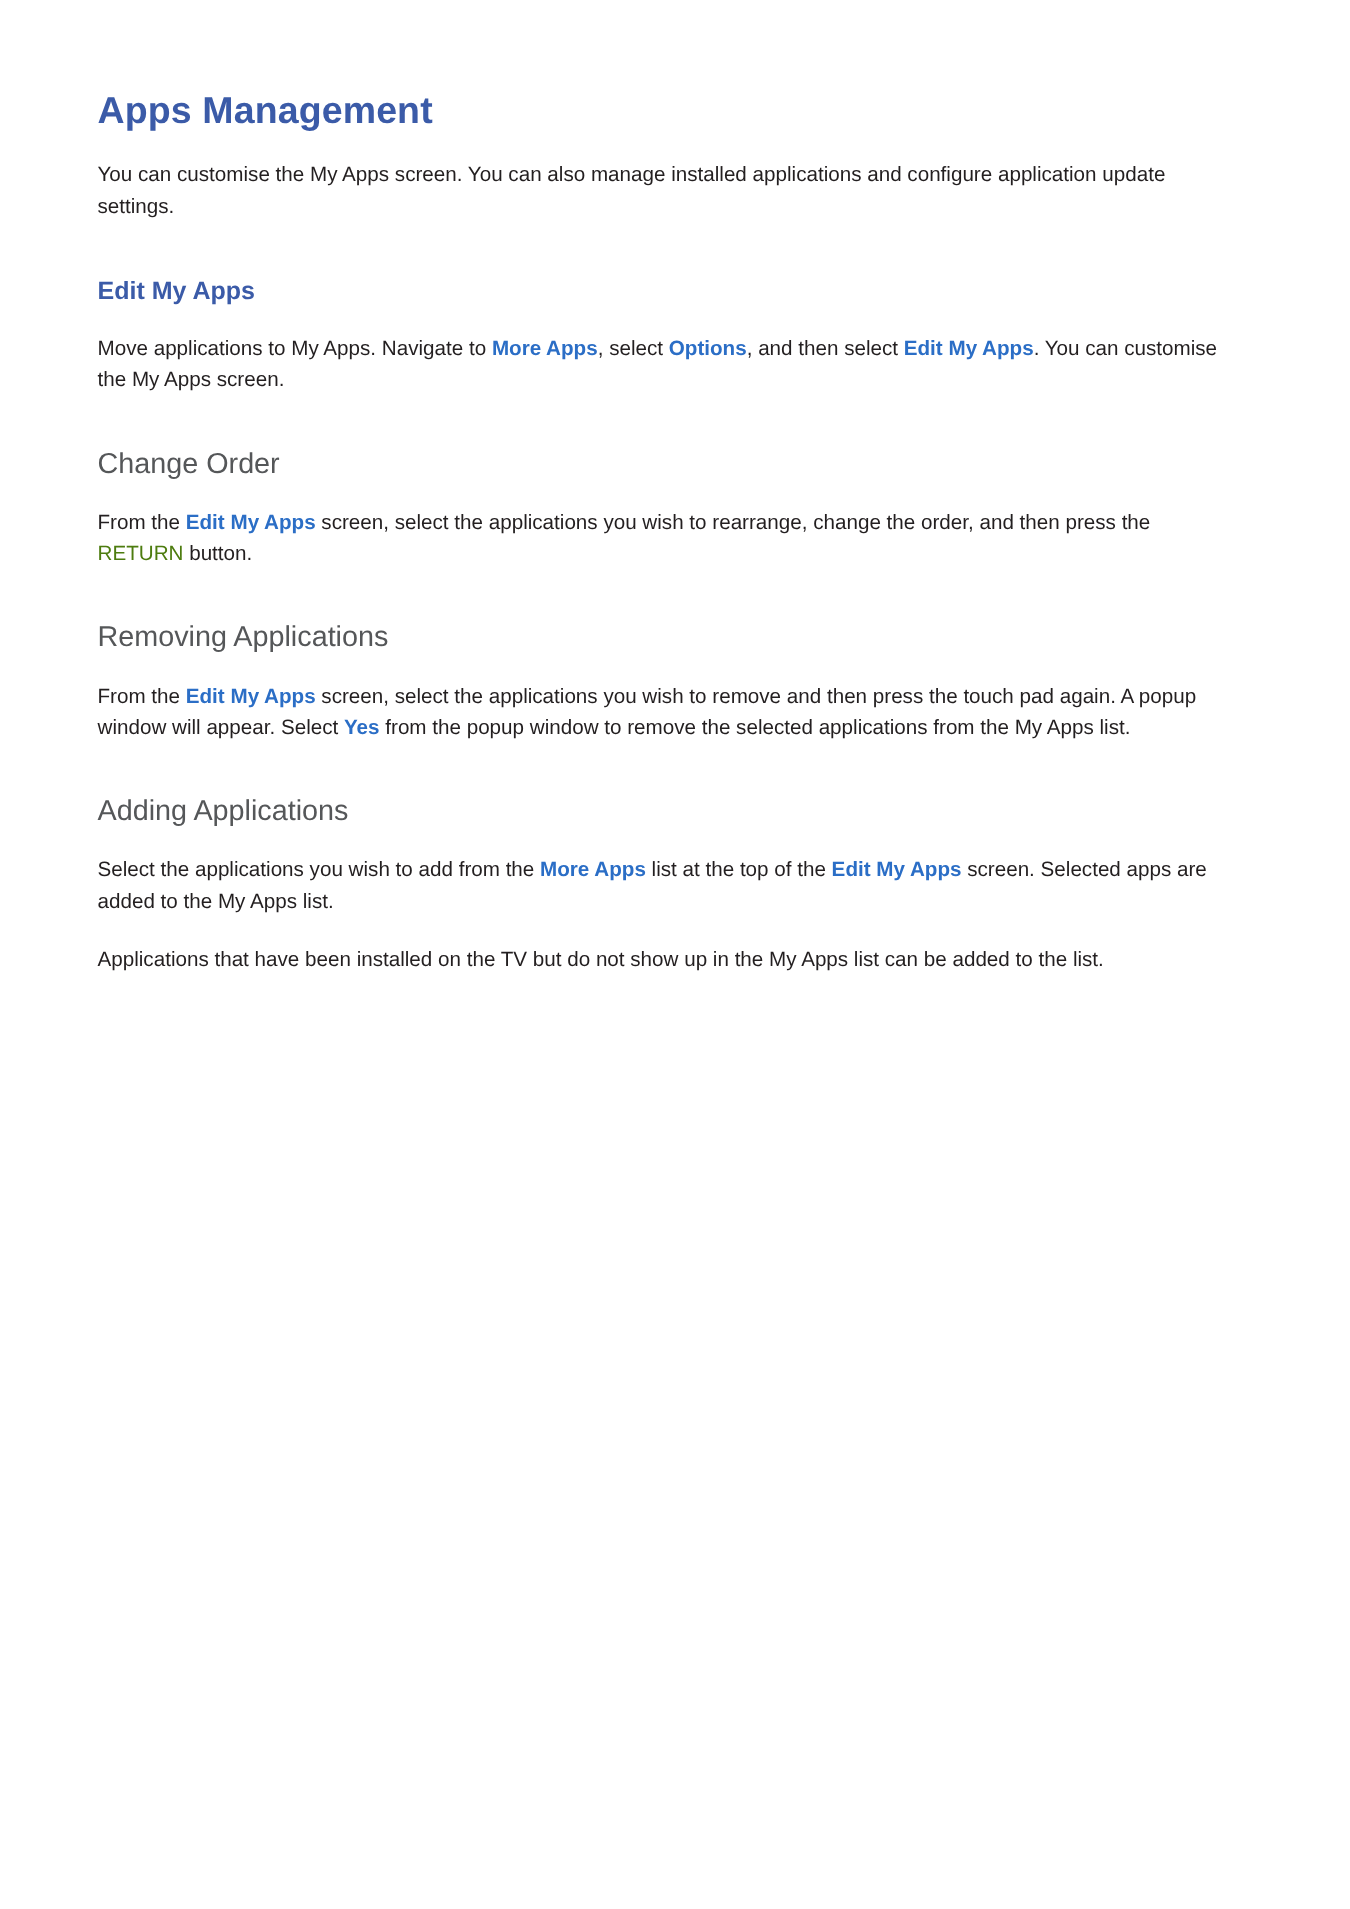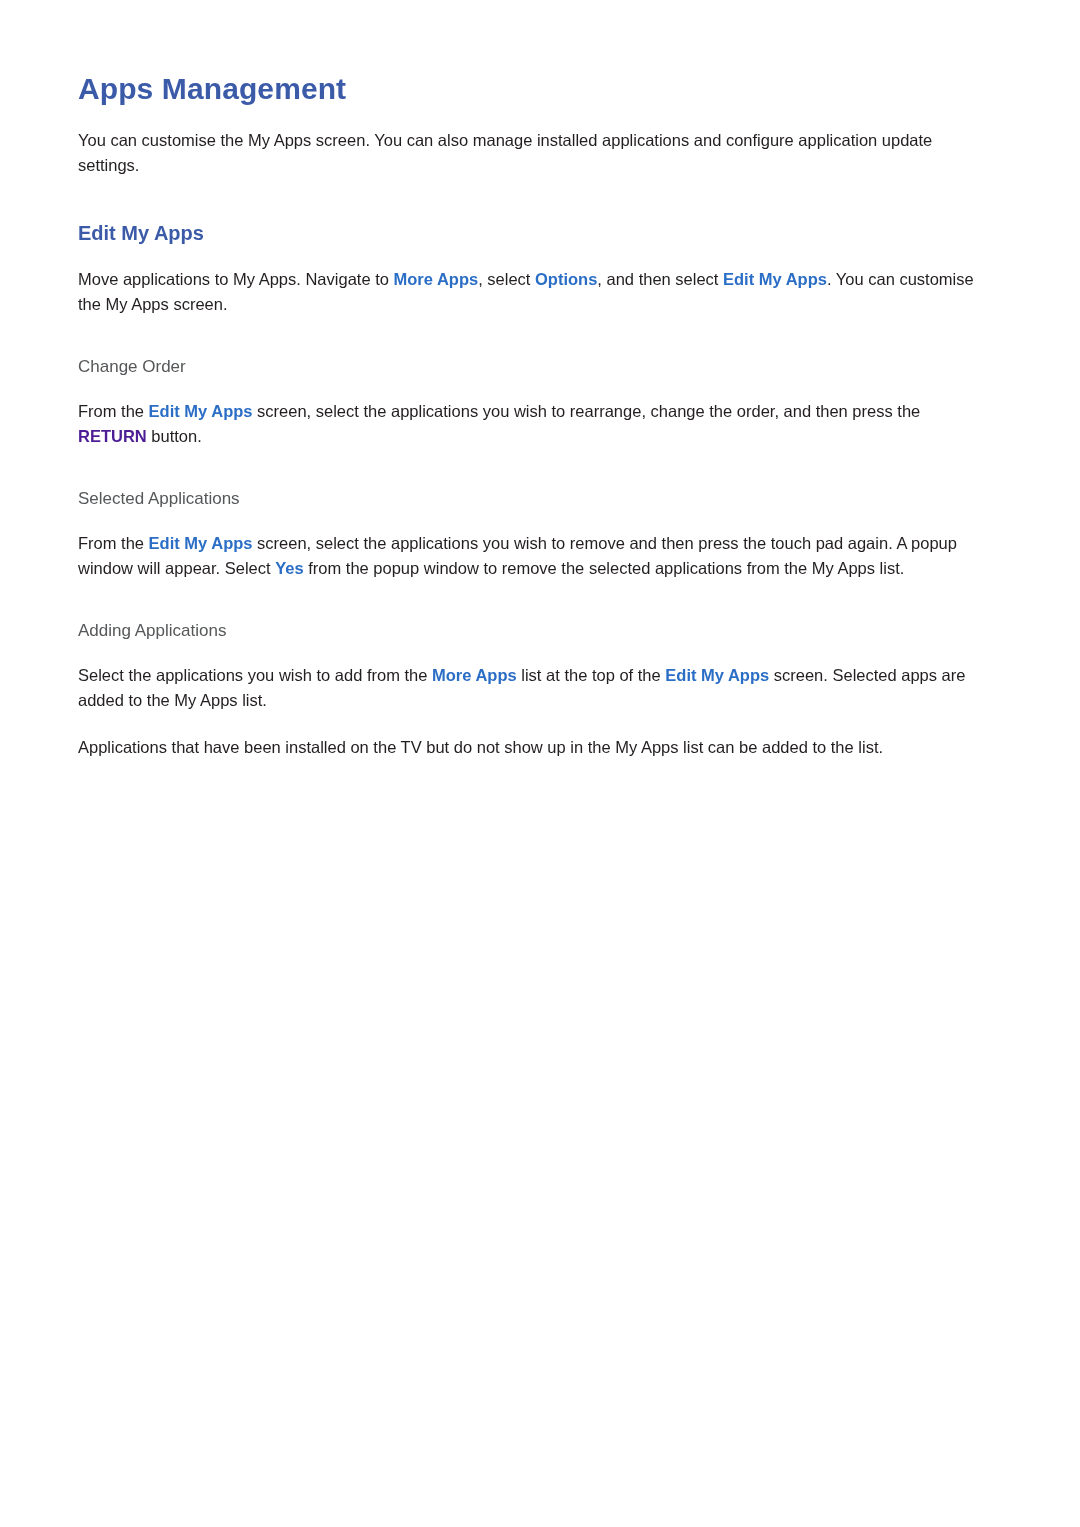--- a/index.html
+++ b/index.html
@@ -28,59 +28,59 @@
     margin: 12px 0 0 0;
     letter-spacing: 0.1px;
   }
   h2.section-title {
     font-size: 20px;
     font-weight: bold;
     color: #3b5ba8;
     margin: 44px 0 0 0;
   }
   h3.subsection-title {
-    font-size: 17px;
+    font-size: 23px;
     font-weight: normal;
     color: #555759;
     margin: 40px 0 0 0;
   }
   p.body-text {
     font-size: 16.5px;
     line-height: 25px;
     color: #231f20;
     margin: 22px 0 0 0;
     max-width: 915px;
   }
   .hl {
     color: #2b6ec6;
     font-weight: bold;
   }
   .hl-red {
-    color: #4c1d95;
-    font-weight: bold;
+    color: #4d7c0f;
+    font-weight: normal;
   }
 </style>
 </head>
 <body>
 
 <div class="page">
 
   <h1 class="page-title">Apps Management</h1>
 
   <p class="body-text">You can customise the My Apps screen. You can also manage installed applications and configure application update settings.</p>
 
   <h2 class="section-title">Edit My Apps</h2>
 
   <p class="body-text">Move applications to My Apps. Navigate to <span class="hl">More Apps</span>, select <span class="hl">Options</span>, and then select <span class="hl">Edit My Apps</span>. You can customise the My Apps screen.</p>
 
   <h3 class="subsection-title">Change Order</h3>
 
   <p class="body-text">From the <span class="hl">Edit My Apps</span> screen, select the applications you wish to rearrange, change the order, and then press the <span class="hl-red">RETURN</span> button.</p>
 
-  <h3 class="subsection-title">Selected Applications</h3>
+  <h3 class="subsection-title">Removing Applications</h3>
 
   <p class="body-text">From the <span class="hl">Edit My Apps</span> screen, select the applications you wish to remove and then press the touch pad again. A popup window will appear. Select <span class="hl">Yes</span> from the popup window to remove the selected applications from the My Apps list.</p>
 
   <h3 class="subsection-title">Adding Applications</h3>
 
   <p class="body-text">Select the applications you wish to add from the <span class="hl">More Apps</span> list at the top of the <span class="hl">Edit My Apps</span> screen. Selected apps are added to the My Apps list.</p>
   <p class="body-text">Applications that have been installed on the TV but do not show up in the My Apps list can be added to the list.</p>
 
 </div>
 

